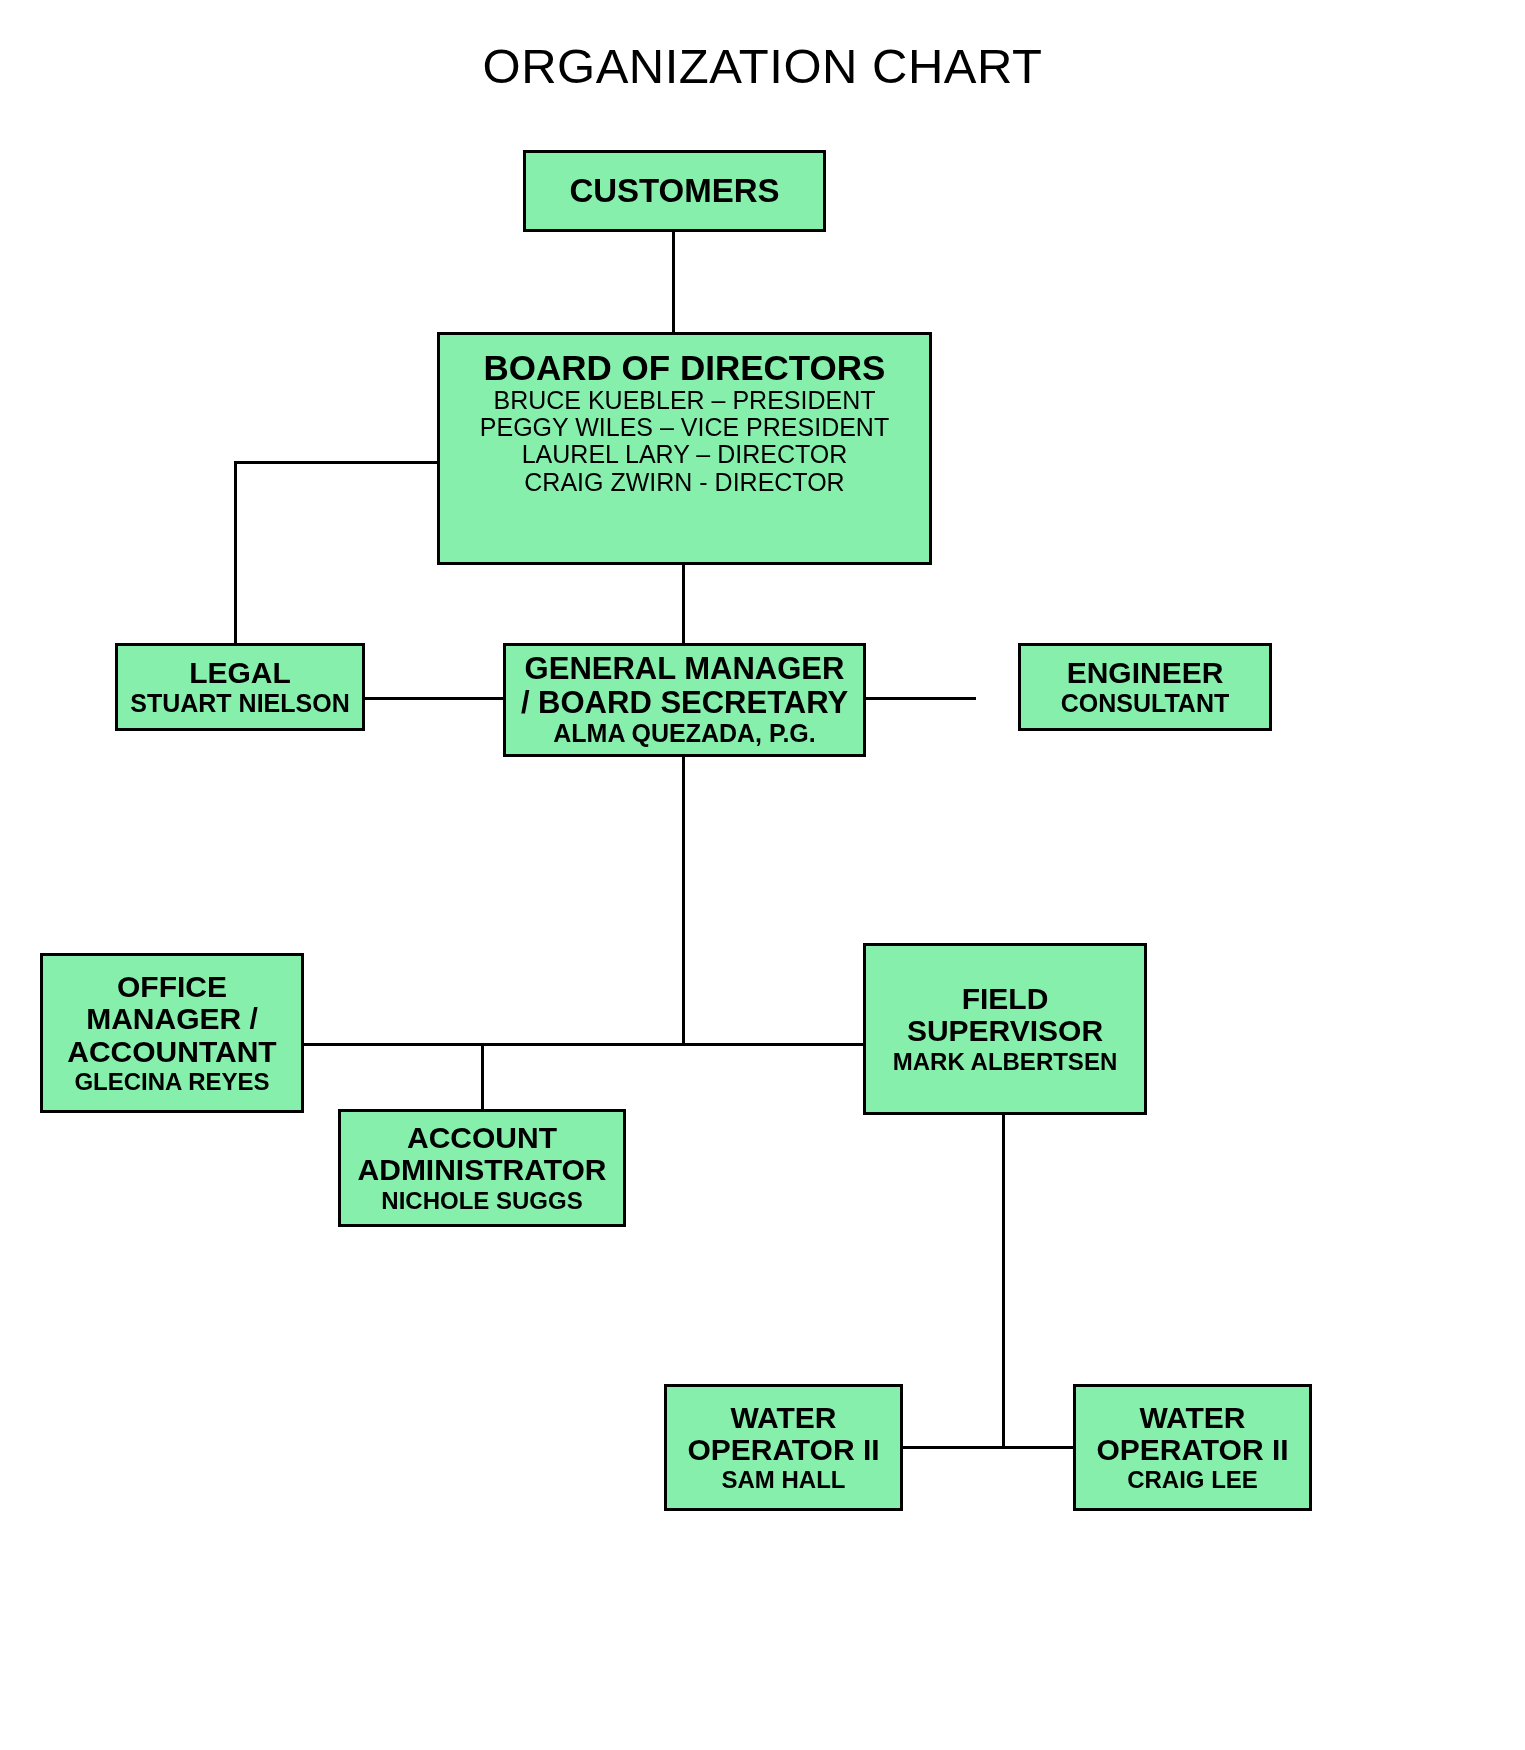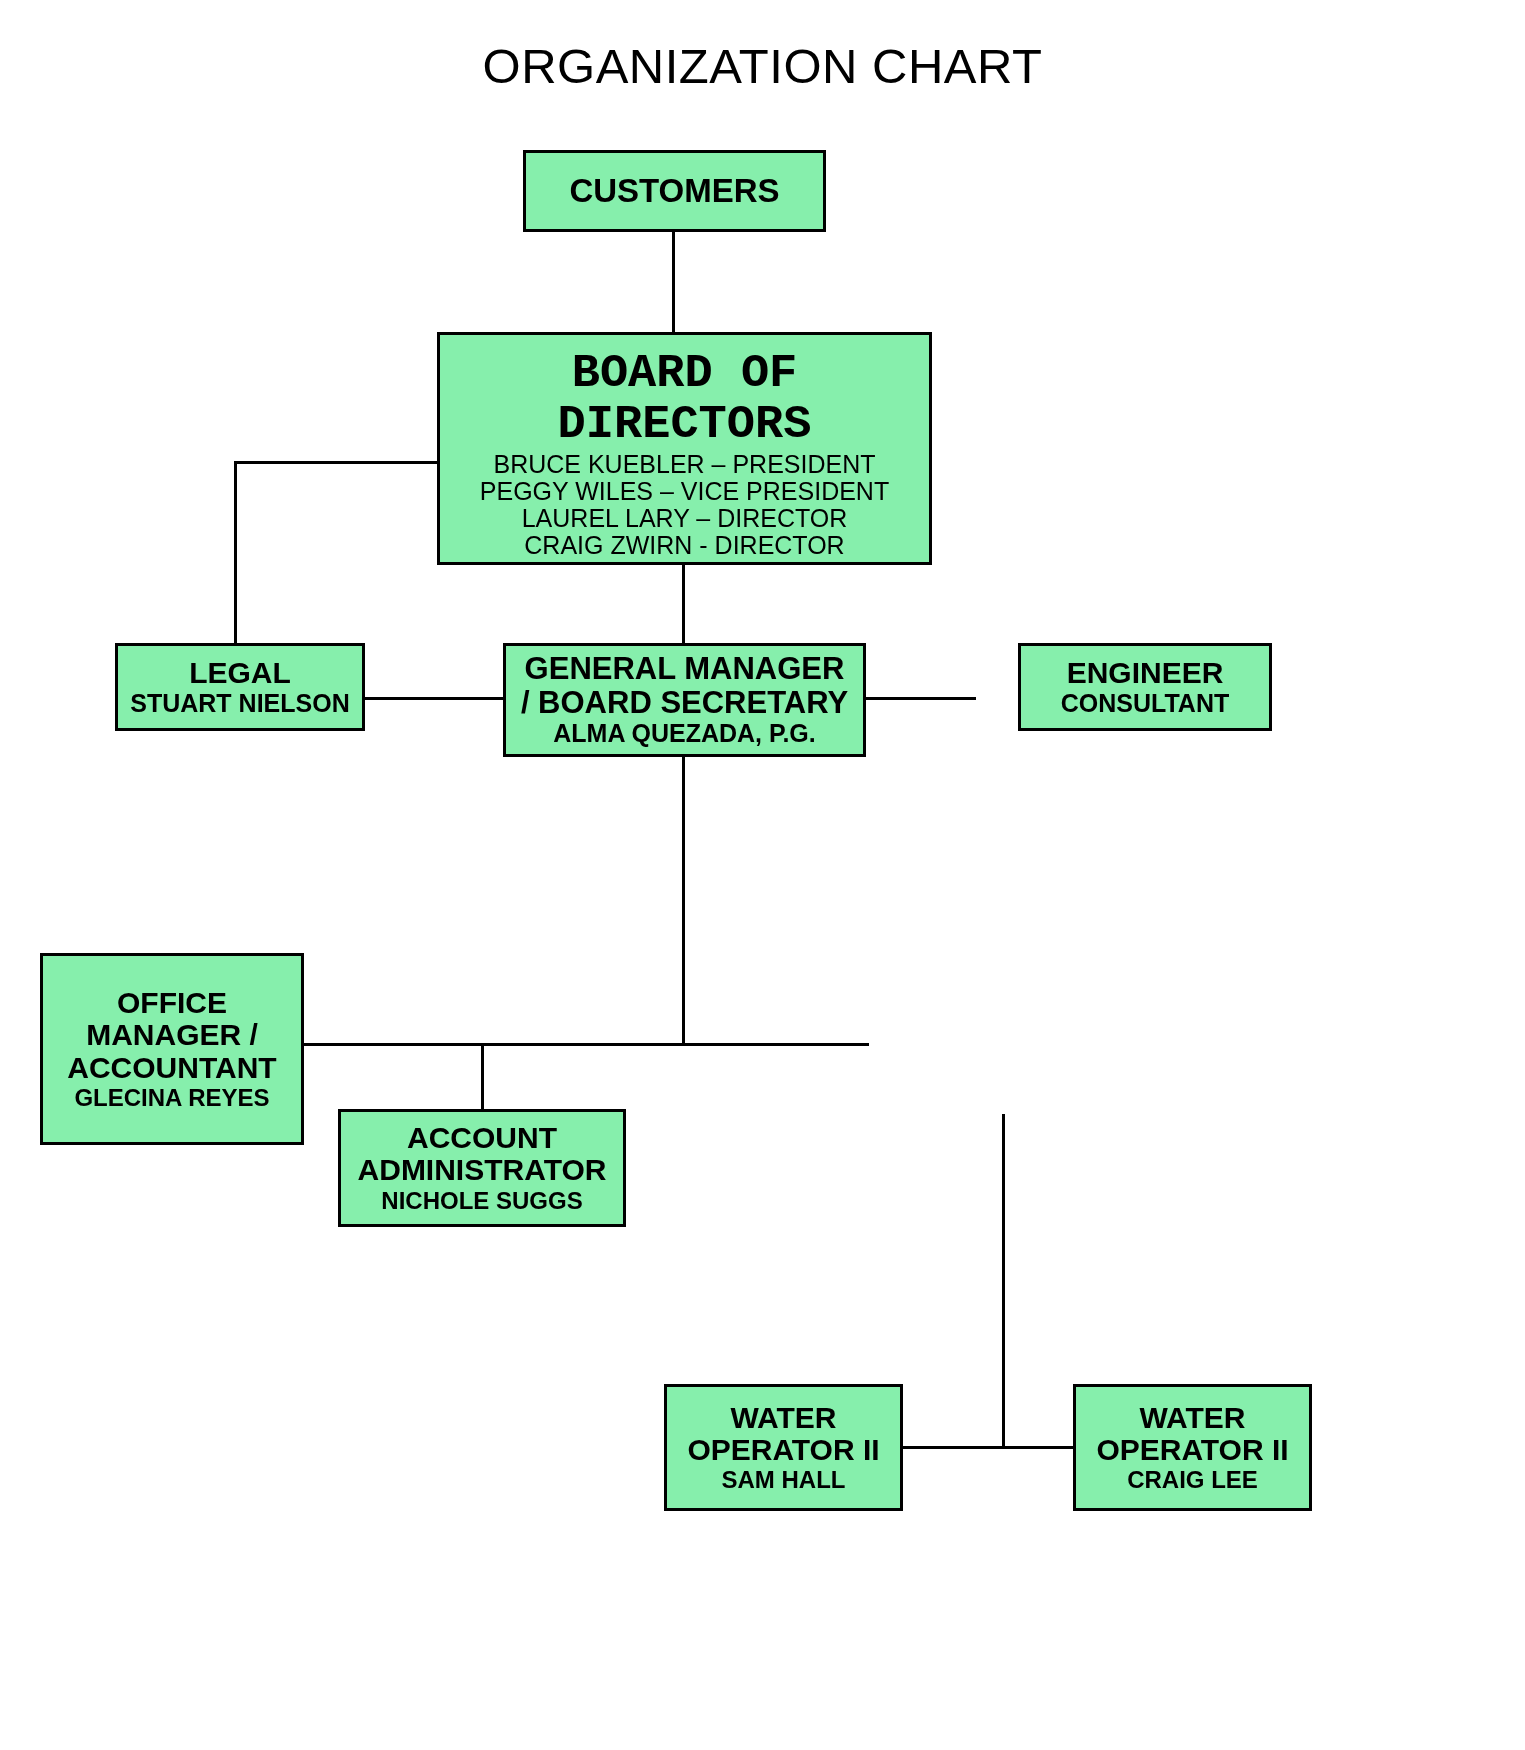--- a/index.html
+++ b/index.html
@@ -100,21 +100,21 @@
   <div class="connector v" style="left:481px; top:1043px; height:68px;"></div>
 
   <div class="connector v" style="left:1002px; top:1114px; height:334px;"></div>
   <div class="connector h" style="left:900px; top:1446px; width:176px;"></div>
 
   <div class="node sz-lg" style="left:523px; top:150px; width:303px; height:82px;">
     <div class="role">CUSTOMERS</div>
   </div>
 
   <div class="node" style="left:437px; top:332px; width:495px; height:233px; justify-content:flex-start; padding-top:14px;">
-    <div class="role" style="font-size:47px;font-family:Liberation Mono, monospace;">BOARD OF DIRECTORS</div>
+    <div class="role" style="font-size:35px;">BOARD OF DIRECTORS</div>
     <div class="board-list">
       <div>BRUCE KUEBLER – PRESIDENT</div>
       <div>PEGGY WILES – VICE PRESIDENT</div>
       <div>LAUREL LARY – DIRECTOR</div>
       <div>CRAIG ZWIRN - DIRECTOR</div>
     </div>
   </div>
 
   <div class="node sz-md" style="left:115px; top:643px; width:250px; height:88px;">
     <div class="role">LEGAL</div>
@@ -125,33 +125,38 @@
     <div class="role" style="font-size:31px;">GENERAL MANAGER
 / BOARD SECRETARY</div>
     <div class="person">ALMA QUEZADA, P.G.</div>
   </div>
 
   <div class="node sz-md" style="left:1018px; top:643px; width:254px; height:88px;">
     <div class="role">ENGINEER</div>
     <div class="person">CONSULTANT</div>
   </div>
 
-  <div class="node sz-sm" style="left:40px; top:953px; width:264px; height:192px;">
+  <div class="node sz-sm" style="left:40px; top:953px; width:264px; height:160px;">
     <div class="role" style="font-size:30px;">OFFICE
 MANAGER /
 ACCOUNTANT</div>
     <div class="person">GLECINA REYES</div>
   </div>
 
   <div class="node sz-sm" style="left:338px; top:1109px; width:288px; height:118px;">
     <div class="role" style="font-size:30px;">ACCOUNT
 ADMINISTRATOR</div>
     <div class="person">NICHOLE SUGGS</div>
   </div>
 
+  <div class="node sz-sm" style="left:863px; top:943px; width:284px; height:172px;">
+    <div class="role" style="font-size:30px;">FIELD
+SUPERVISOR</div>
+    <div class="person">MARK ALBERTSEN</div>
+  </div>
 
   <div class="node sz-sm" style="left:664px; top:1384px; width:239px; height:127px;">
     <div class="role" style="font-size:30px;">WATER
 OPERATOR II</div>
     <div class="person">SAM HALL</div>
   </div>
 
   <div class="node sz-sm" style="left:1073px; top:1384px; width:239px; height:127px;">
     <div class="role" style="font-size:30px;">WATER
 OPERATOR II</div>

